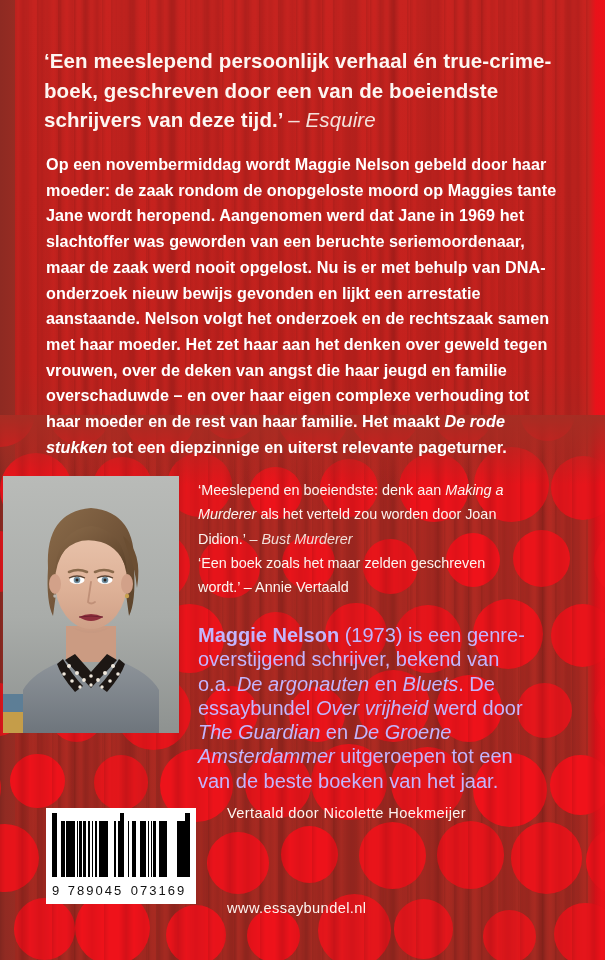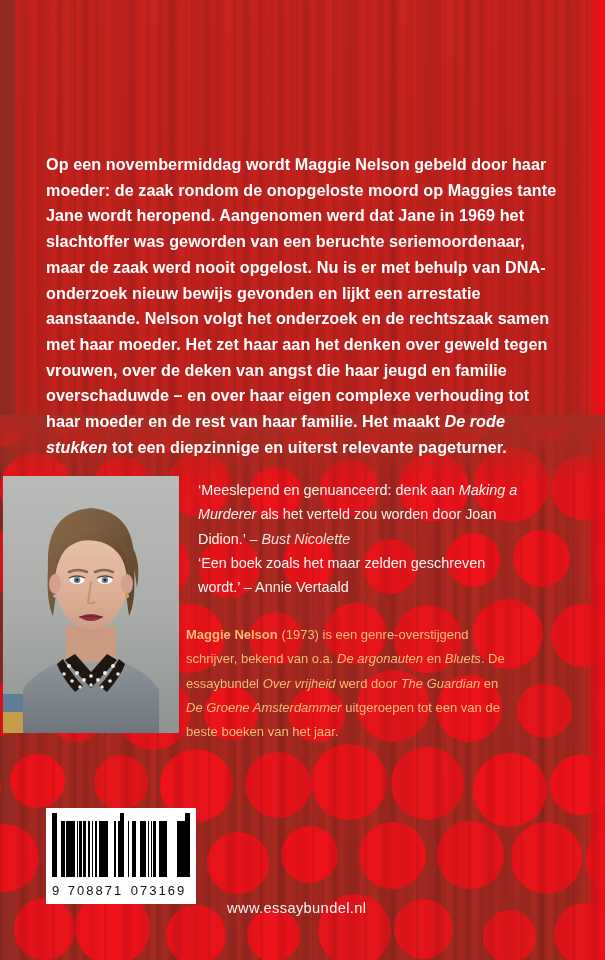--- a/index.html
+++ b/index.html
@@ -132,24 +132,24 @@
   .reviews {
     left:198px; top:478px; width:320px;
     font-size:14.4px; line-height:24.3px;
     font-weight:400;
     color:#fdf4f0;
   }
   .reviews i { font-style:italic; }
   .reviews .src { font-style:italic; color:#f0ded8; }
 
   .bio {
-    left:186px; top:623px; width:330px;
-    font-size:13px; line-height:24.3px;
+    left:198px; top:623px; width:330px;
+    font-size:20px; line-height:24.3px;
     font-weight:400;
-    color:#fdba74;
+    color:#c4b5fd;
   }
   .bio b { font-weight:700; }
   .bio i { font-style:italic; }
 
   .translator {
     left:227px; top:805px;
     font-size:14.6px; font-weight:400; letter-spacing:.4px;
     color:#fdf4f0;
   }
   .website {
@@ -256,20 +256,25 @@
       <div class="dot" style="left: 349.328px; top: -37.9134px; height: 70.9294px; width: 70.9294px; background: rgb(240, 18, 26); opacity: 0.84;"></div>
       <div class="dot" style="left: 276.43px; top: -37.5582px; height: 73.8507px; width: 73.8507px; background: rgb(240, 18, 26); opacity: 0.85;"></div>
       <div class="dot" style="left: 203.337px; top: -30.1756px; height: 54.333px; width: 54.333px; background: rgb(240, 18, 26); opacity: 0.87;"></div>
       <div class="dot" style="left: 123.539px; top: -35.1641px; height: 72.7076px; width: 72.7076px; background: rgb(240, 18, 26); opacity: 0.82;"></div>
       <div class="dot" style="left: 48.6069px; top: -32.1695px; height: 61.7254px; width: 61.7254px; background: rgb(240, 18, 26); opacity: 0.81;"></div>
       <div class="dot" style="left: -34.1542px; top: -37.1484px; height: 69.1717px; width: 69.1717px; background: rgb(240, 18, 26); opacity: 0.93;"></div>
     <div class="dots-streaks"></div>
     <div class="dots-mask"></div>
   </div>
 
+  <div class="txt blurb-quote">
+    <span>‘Een meeslepend persoonlijk verhaal én true-crime-boek, geschreven door een van de boeiendste schrijvers van deze tijd.’</span>
+    <span class="dash">–</span>
+    <span class="src">Esquire</span>
+  </div>
 
   <div class="txt synopsis">
     <span>Op een novembermiddag wordt Maggie Nelson gebeld door haar moeder: de zaak rondom de onopgeloste moord op Maggies tante Jane wordt heropend. Aangenomen werd dat Jane in 1969 het slachtoffer was geworden van een beruchte seriemoordenaar, maar de zaak werd nooit opgelost. Nu is er met behulp van DNA-onderzoek nieuw bewijs gevonden en lijkt een arrestatie aanstaande. Nelson volgt het onderzoek en de rechtszaak samen met haar moeder. Het zet haar aan het denken over geweld tegen vrouwen, over de deken van angst die haar jeugd en familie overschaduwde – en over haar eigen complexe verhouding tot haar moeder en de rest van haar familie. Het maakt </span><i>De rode stukken</i><span> tot een diepzinnige en uiterst relevante pageturner.</span>
   </div>
 
   <div class="photo">
     <svg viewBox="0 0 176 257" preserveAspectRatio="xMidYMid slice">
       <defs>
         <linearGradient id="wall" x1="0" y1="0" x2="0" y2="1">
           <stop offset="0%" stop-color="#b9bbb8"></stop>
@@ -348,30 +353,31 @@
       <path d="M76 141 Q88 139 100 141" stroke="#6e2030" stroke-width="1" fill="none"></path>
 
       <path d="M70 152 Q88 162 106 152 Q88 158 70 152 Z" fill="#c6977f" opacity=".5"></path>
 
       <circle cx="124" cy="120" r="2.2" fill="#c9a14f"></circle>
       <circle cx="52" cy="120" r="1.8" fill="#b9b3ac"></circle>
     </svg>
   </div>
 
   <div class="txt reviews">
-    <span>‘Meeslepend en genuanceerd: denk aan </span><i>Making a Murderer</i><span> als het verteld zou worden door Joan Didion.’</span>
-    <span class="src"><span>–</span> <span>Bust Nicolette</span></span><br>
+    <span>‘Meeslepend en boeiendste: denk aan </span><i>Making a Murderer</i><span> als het verteld zou worden door Joan Didion.’</span>
+    <span class="src"><span>–</span> <span>Bust Murderer</span></span><br>
     <span>‘Een boek zoals het maar zelden geschreven wordt.’</span>
     <span><span>–</span> <span>Annie Vertaald</span></span>
   </div>
 
   <div class="txt bio">
     <b>Maggie Nelson</b> <span>(1973)</span><span> is een genre-overstijgend schrijver, bekend van o.a. </span><i>De argonauten</i><span> en </span><i>Bluets</i><span>. De essaybundel </span><i>Over vrijheid</i><span> werd door </span><i>The Guardian</i><span> en </span><i>De Groene Amsterdammer</i><span> uitgeroepen tot een van de beste boeken van het jaar.</span>
   </div>
 
+  <div class="txt translator">Vertaald door Nicolette Hoekmeijer</div>
 
   <div class="txt website">www.essaybundel.nl</div>
 
   <div class="barcode">
     <div class="bars" id="barcode-bars">
         <span style="width: 3px; height: 64px; background: rgb(0, 0, 0);"></span>
         <span style="width: 2px; height: 64px; background: rgb(0, 0, 0);"></span>
         <span style="width: 2px; height: 64px; background: rgb(0, 0, 0);"></span>
         <span style="width: 1px; height: 56px; background: transparent;"></span>
         <span style="width: 2px; height: 56px; background: transparent;"></span>
@@ -461,18 +467,18 @@
         <span style="width: 1px; height: 56px; background: rgb(0, 0, 0);"></span>
         <span style="width: 1px; height: 56px; background: rgb(0, 0, 0);"></span>
         <span style="width: 2px; height: 56px; background: rgb(0, 0, 0);"></span>
         <span style="width: 2px; height: 56px; background: rgb(0, 0, 0);"></span>
         <span style="width: 2px; height: 64px; background: rgb(0, 0, 0);"></span>
         <span style="width: 2px; height: 64px; background: rgb(0, 0, 0);"></span>
         <span style="width: 2px; height: 64px; background: rgb(0, 0, 0);"></span>
       </div>
     <div class="nums">
       <span class="n1">9</span>
-      <span class="n2">708871</span>
+      <span class="n2">789045</span>
       <span class="n3">073169</span>
     </div>
   </div>
 
 </div>
 
 </body></html>

